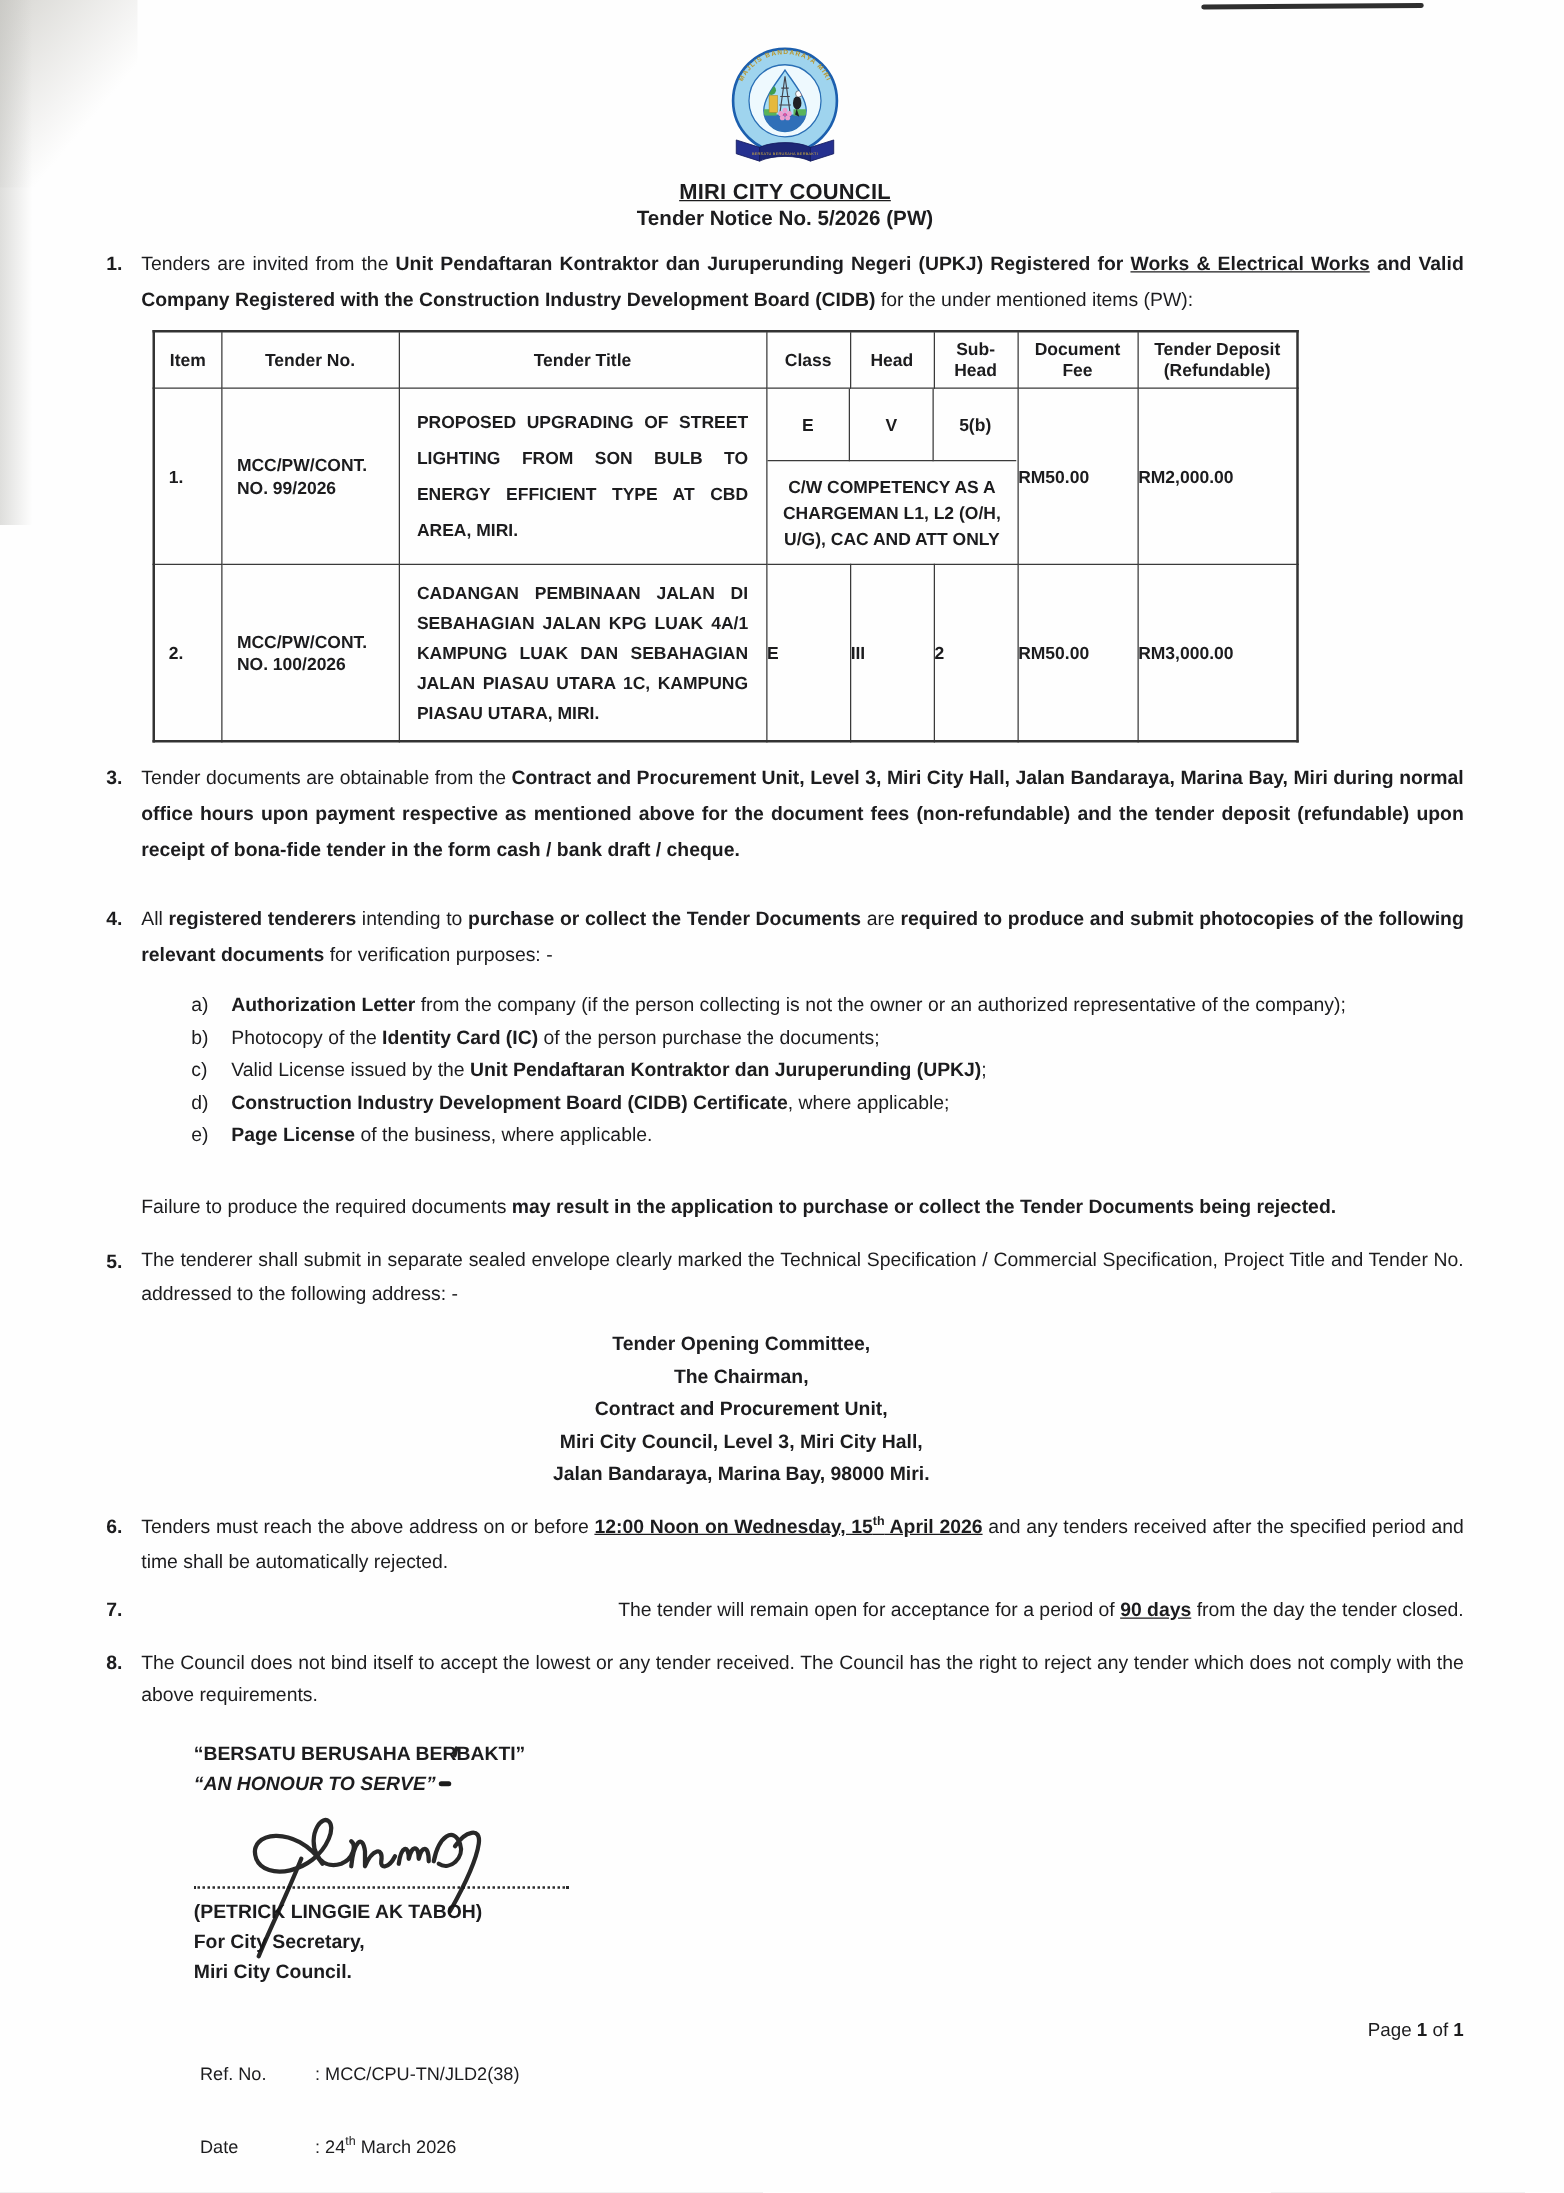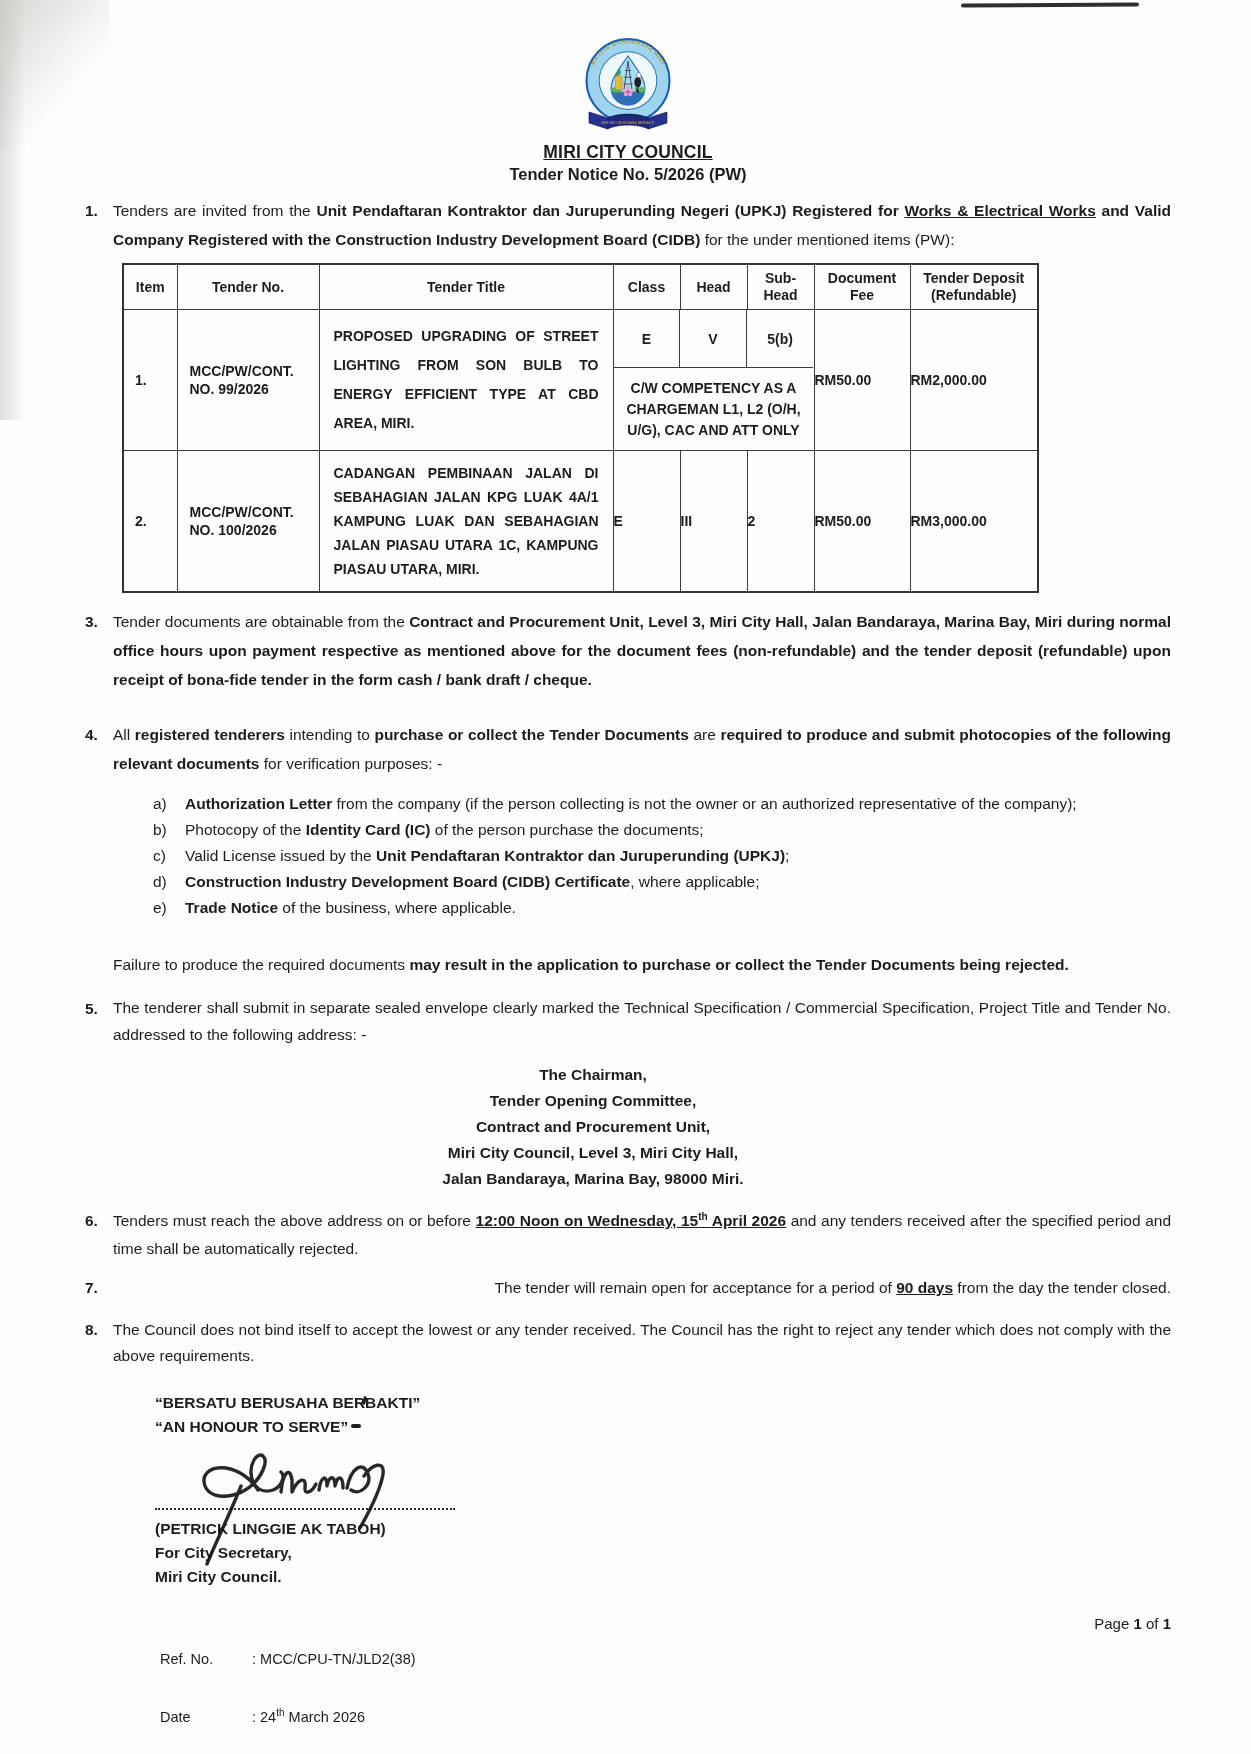--- a/index.html
+++ b/index.html
@@ -37,21 +37,21 @@
   .logo-wrap svg { display: inline-block; }
   .org-name { text-align: center; font-size: 17.5px; font-weight: bold; letter-spacing: 0.2px; margin-top: 3px; line-height: 22px; text-decoration: underline; }
   .notice-title { text-align: center; font-size: 16.5px; font-weight: bold; line-height: 23px; }
 
   
   .npara { display: flex; margin-top: 14px; }
   .npara .num { width: 28px; flex: 0 0 28px; font-weight: bold; font-size: 15.5px; line-height: 29px; }
   .npara .ptext { flex: 1; font-size: 15.5px; line-height: 29px; text-align: justify; }
   b { font-weight: bold; }
   .u { text-decoration: underline; }
-  .it { }
+  .it { font-style: italic; }
   sup { font-size: 10px; vertical-align: super; line-height: 0; }
 
   
   .ttable { border-collapse: collapse; margin: 9px 0 0 37px; width: 915px; table-layout: fixed; border: 2px solid #333; }
   .ttable th, .ttable td { border: 1px solid #3a3a3a; font-size: 14px; vertical-align: middle; }
   .ttable th { font-weight: bold; text-align: center; padding: 5px 3px; line-height: 17px; height: 44px; }
   .ttable td { font-weight: bold; }
   .c-item  { width: 54px; }
   .c-tno   { width: 142px; }
   .c-title { width: 294px; }
@@ -244,34 +244,34 @@
       <div class="subitem">
         <div class="marker">c)</div>
         <div class="stext"><span>Valid License issued by the </span><b>Unit Pendaftaran Kontraktor dan Juruperunding (UPKJ)</b><span>;</span></div>
       </div>
       <div class="subitem">
         <div class="marker">d)</div>
         <div class="stext"><b>Construction Industry Development Board (CIDB) Certificate</b><span>, where applicable;</span></div>
       </div>
       <div class="subitem">
         <div class="marker">e)</div>
-        <div class="stext"><b>Trade Notice</b><span> of the business, where applicable.</span></div>
+        <div class="stext"><b>Page License</b><span> of the business, where applicable.</span></div>
       </div>
     </div>
 
     <div class="plain-para"><span>Failure to produce the required documents </span><b>may result in the application to purchase or collect the Tender Documents being rejected.</b></div>
 
     <div class="npara" style="margin-top:16px">
       <div class="num">5.</div>
       <div class="ptext" style="line-height:27px"><span>The tenderer shall submit in separate sealed envelope clearly marked the Technical Specification / Commercial Specification, Project Title and Tender No. addressed to the following address: -</span></div>
     </div>
 
     <div class="address">
+      <div>Tender Opening Committee,</div>
       <div>The Chairman,</div>
-      <div>Tender Opening Committee,</div>
       <div>Contract and Procurement Unit,</div>
       <div>Miri City Council, Level 3, Miri City Hall,</div>
       <div>Jalan Bandaraya, Marina Bay, 98000 Miri.</div>
     </div>
 
     <div class="npara" style="margin-top:15px">
       <div class="num" style="line-height:27.5px">6.</div>
       <div class="ptext" style="line-height:27.5px"><span>Tenders must reach the above address on or before </span><b class="u"><span>12:00 Noon on Wednesday, 15</span><sup>th</sup><span> April 2026</span></b><span> and any tenders received after the specified period and time shall be automatically rejected.</span></div>
     </div>
 

